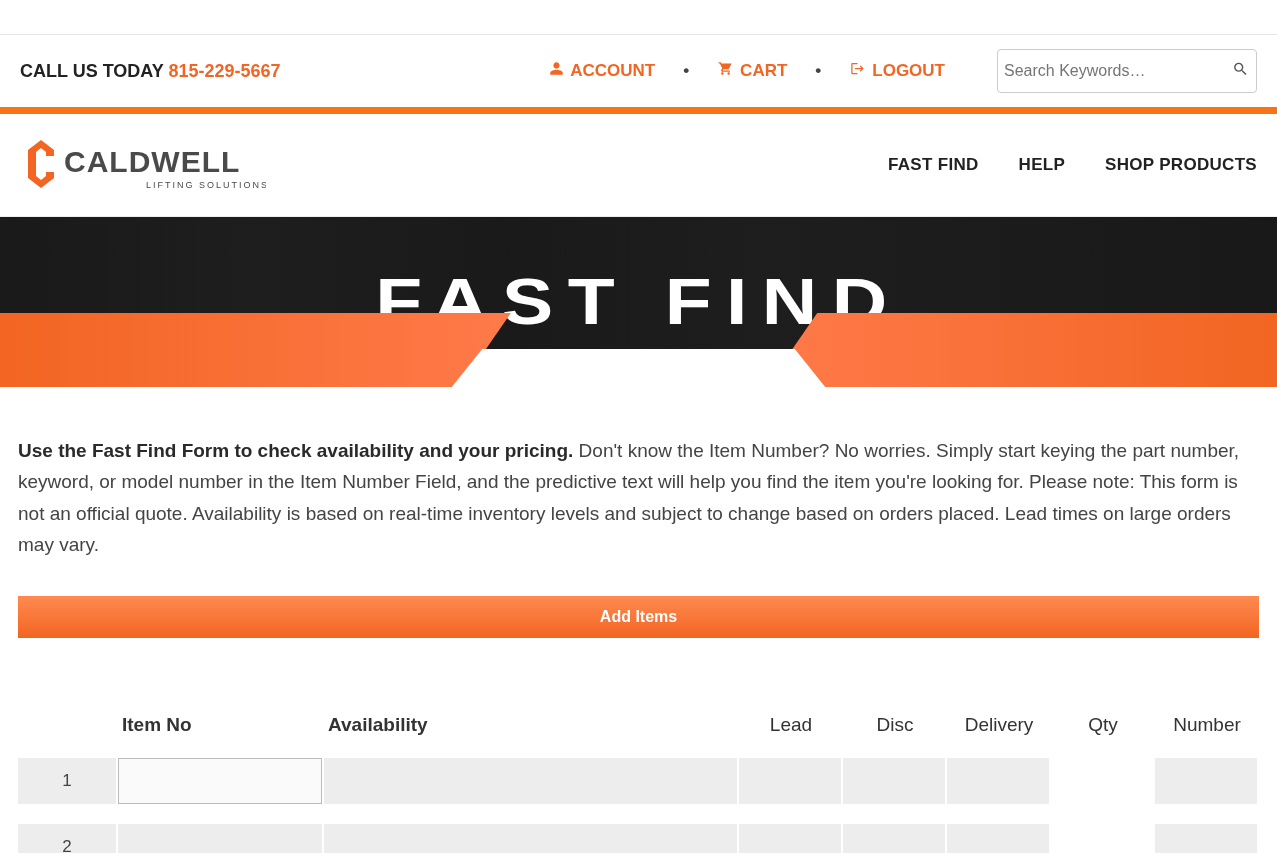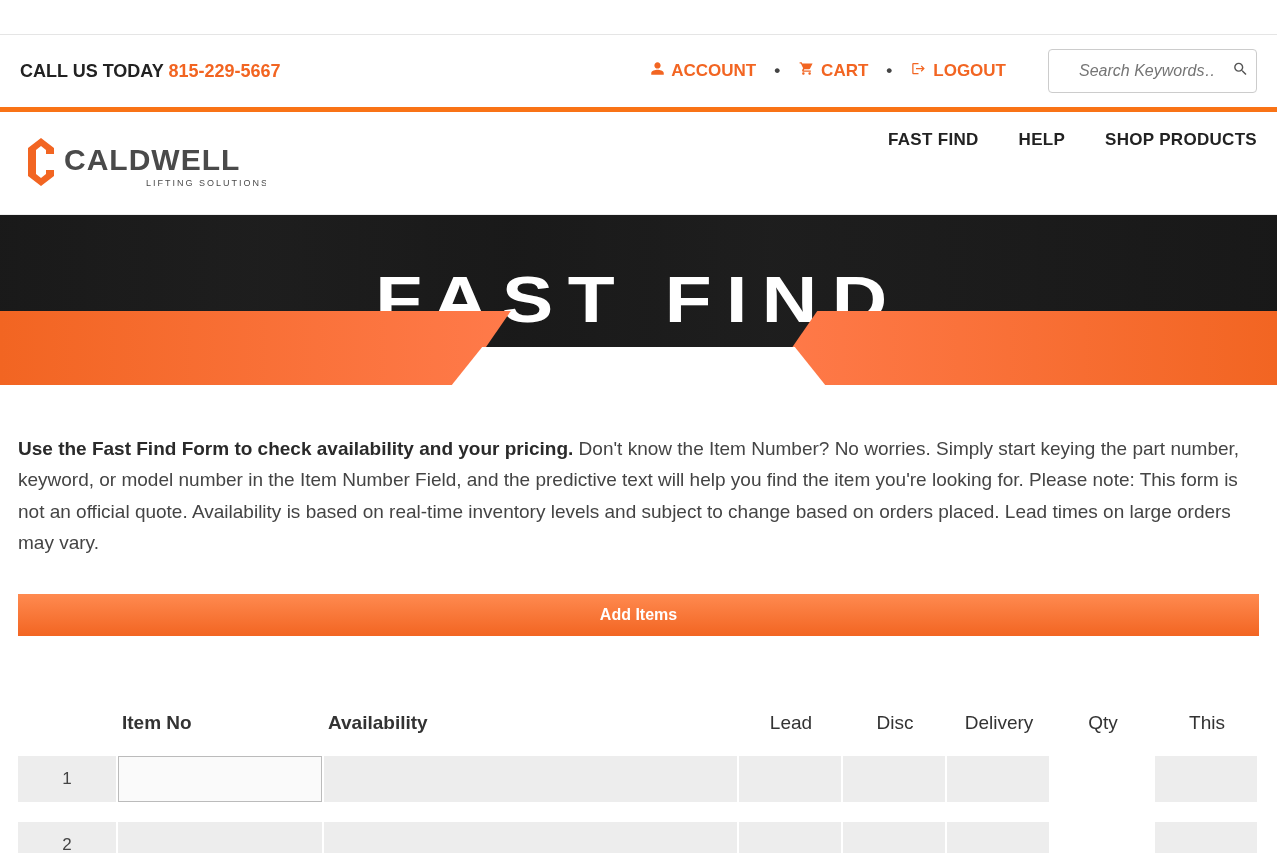--- a/index.html
+++ b/index.html
@@ -1,33 +1,33 @@
 <!DOCTYPE html>
 <html><head>
 <meta charset="utf-8">
 <style>
 * { margin: 0; padding: 0; box-sizing: border-box; }
 body { font-family: Arial, Helvetica, sans-serif; color: #333; background: #fff; }
 
 .top-spacer { height: 34px; }
 
 
-.top-bar { border-top: 1px solid #e5e5e5; border-bottom: 5px solid #f97316; padding: 14px 20px; display: flex; align-items: center; }
+.top-bar { border-top: 1px solid #e5e5e5; border-bottom: 7px solid #f97316; padding: 14px 20px; display: flex; align-items: center; }
 .call-us { font-weight: bold; font-size: 18px; color: #222; }
 .call-us .phone { color: #f26522; }
-.top-links { margin-left: auto; display: flex; align-items: center; gap: 18px; font-weight: bold; font-size: 17px; }
+.top-links { margin-left: auto; display: flex; align-items: center; gap: 28px; font-weight: bold; font-size: 17px; }
 .top-links a { color: #f26522; text-decoration: none; display: inline-flex; align-items: center; gap: 6px; }
 .top-links .sep { color: #444; }
 .top-link-icon { display: inline-block; }
 .search-box { margin-left: 24px; position: relative; }
-.search-box input { width: 209px; padding: 12px 40px 12px 30px; border: 1px solid #ccc; border-radius: 4px; font-size: 16px; font-style: italic; color: #666; }
+.search-box input { width: 260px; padding: 12px 40px 12px 6px; border: 1px solid #ccc; border-radius: 4px; font-size: 16px; color: #666; }
 .search-btn { position: absolute; right: 8px; top: 50%; transform: translateY(-50%); background: none; border: none; cursor: pointer; font-size: 16px; color: #555; }
 
 
-.nav-bar { display: flex; padding: 18px 20px 18px 16px; border-bottom: 1px solid #eee; }
+.nav-bar { display: flex; align-items: center; padding: 18px 20px 18px 16px; border-bottom: 1px solid #eee; }
 .logo-wrap { display: flex; align-items: center; }
 .logo-svg { display: block; }
 .main-nav { margin-left: auto; display: flex; gap: 40px; }
 .main-nav a { color: #222; font-weight: bold; font-size: 17px; text-decoration: none; letter-spacing: 0.3px; }
 
 
 .hero { position: relative; height: 170px; background: linear-gradient(rgba(20,20,20,0.85), rgba(20,20,20,0.85)), linear-gradient(90deg, #3a3a3a 0, #555 20%, #3a3a3a 40%, #555 60%, #333 100%); display: flex; align-items: center; justify-content: center; }
 .hero-title { color: #fff; font-size: 64px; font-weight: 900; letter-spacing: 12px; font-family: 'Arial Black', Arial, sans-serif; transform: scaleX(1.2); }
 .hero-grad-left { position: absolute; bottom: 0; left: 0; width: 40%; height: 74px; background: linear-gradient(90deg, #f26522, #ff7a4a); clip-path: polygon(0 0, 100% 0, 90% 100%, 0 100%); }
 .hero-grad-right { position: absolute; bottom: 0; right: 0; width: 40%; height: 74px; background: linear-gradient(90deg, #ff7a4a, #f26522); clip-path: polygon(10% 0, 100% 0, 100% 100%, 0 100%); }
@@ -156,21 +156,21 @@
       </colgroup>
       <thead>
         <tr>
           <th></th>
           <th class="col-itemno">Item No</th>
           <th class="col-desc">Availability</th>
           <th>Lead</th>
           <th>Disc</th>
           <th>Delivery</th>
           <th>Qty</th>
-          <th>This</th>
+          <th>Number</th>
         </tr>
       </thead>
       <tbody id="ff-tbody">
           <tr>
             <td class="row-num">1</td>
             <td class="cell-input focused"><input type="text" style=""></td>
             <td class="cell-static"></td>
             <td class="cell-static"></td>
             <td class="cell-static"></td>
             <td class="cell-static"></td>

